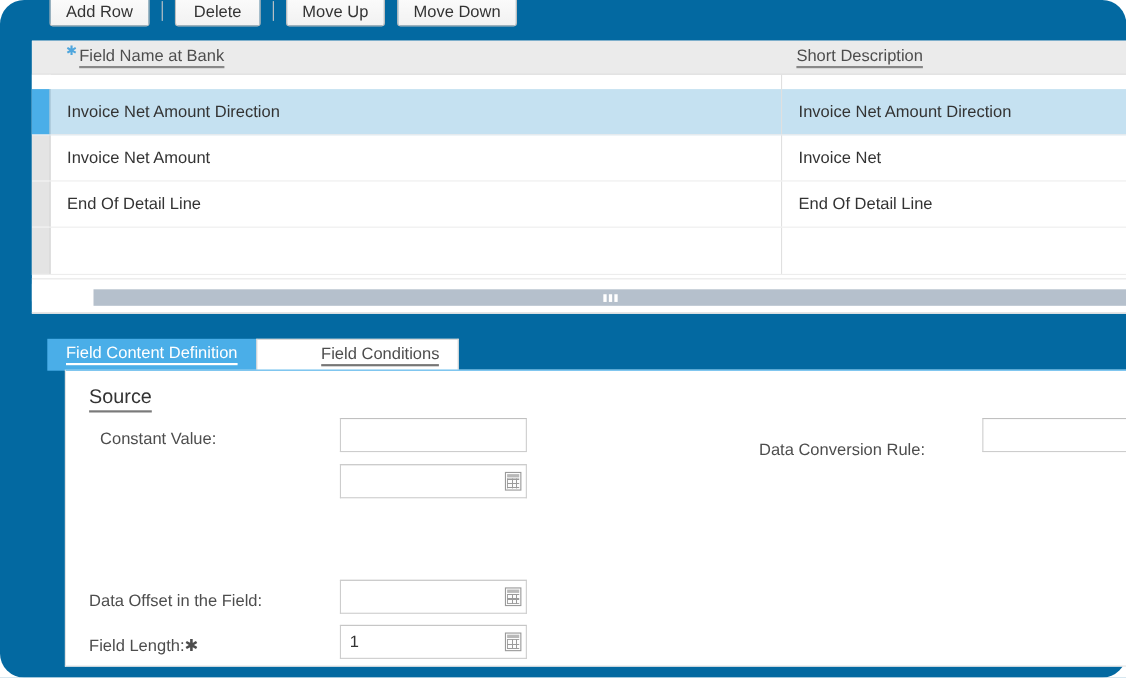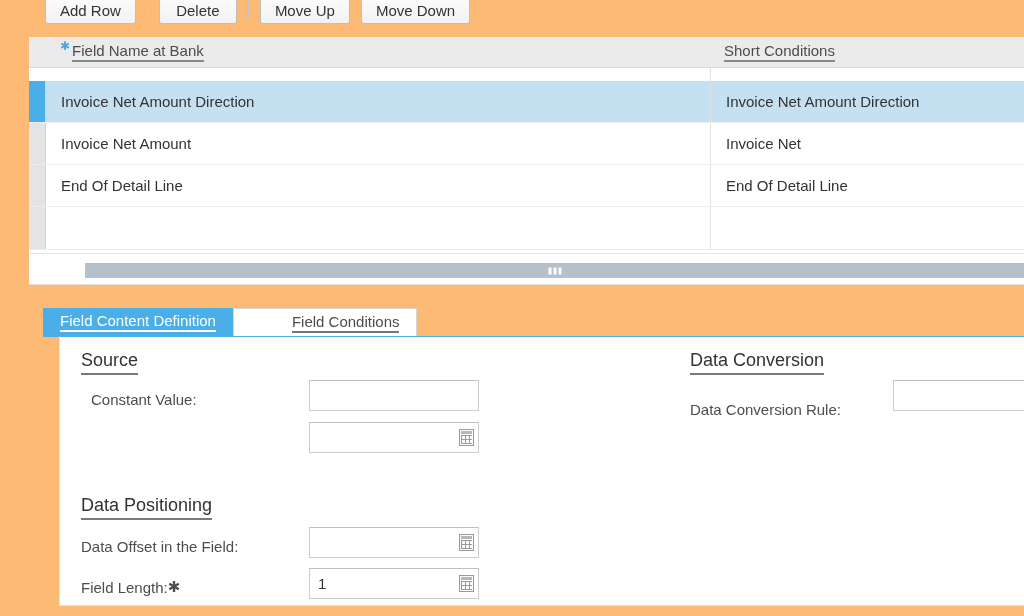--- a/index.html
+++ b/index.html
@@ -9,21 +9,22 @@
     width: 1024px;
     height: 616px;
     overflow: hidden;
     font-family: "Liberation Sans", sans-serif;
   }
 
   #root {
     position: relative;
     width: 1024px;
     height: 616px;
-    background: #fdba74;
+    background: #0369a1;
+    border-radius: 22px;
   }
 
   
   .toolbar {
     position: absolute;
     left: 0;
     top: -8px;
     width: 1024px;
     height: 36px;
     display: flex;
@@ -337,21 +338,21 @@
 
   <div class="table-wrap">
 
     <div class="tbl-header">
       <div class="hdr-gutter"></div>
       <div class="hdr-cell c1">
         <span class="req-star">✱</span>
         <span class="hdr-label">Field Name at Bank</span>
       </div>
       <div class="hdr-cell c2">
-        <span class="hdr-label">Short Conditions</span>
+        <span class="hdr-label">Short Description</span>
       </div>
     </div>
 
     <div class="tbl-body">
 
       <div class="trow spacer">
         <div class="gutter white"></div>
         <div class="cell c1"></div>
         <div class="cell c2"></div>
       </div>
@@ -414,30 +415,28 @@
     </div>
     <div class="finput" style="left:249px; top:43px; width:170px; height:31px;">
       <span class="val"></span>
     </div>
 
     <div class="finput" style="left:249px; top:85px; width:170px; height:31px;">
       <span class="val"></span>
       <span class="vh-icon"></span>
     </div>
 
-    <div class="sect-title" style="left:630px; top:12px;">Data Conversion</div>
 
     <div class="frow" style="left:630px; top:61px; height:22px;text-align:right;">
       <span class="flabel">Data Conversion Rule:</span>
     </div>
     <div class="finput" style="left:833px; top:43px; width:170px; height:31px;">
       <span class="val"></span>
     </div>
 
-    <div class="sect-title" style="left:21px; top:157px;">Data Positioning</div>
 
     <div class="frow" style="left:21px; top:198px; height:22px;">
       <span class="flabel">Data Offset in the Field:</span>
     </div>
     <div class="finput" style="left:249px; top:190px; width:170px; height:31px;">
       <span class="val"></span>
       <span class="vh-icon"></span>
     </div>
 
     <div class="frow" style="left:21px; top:239px; height:22px;">

